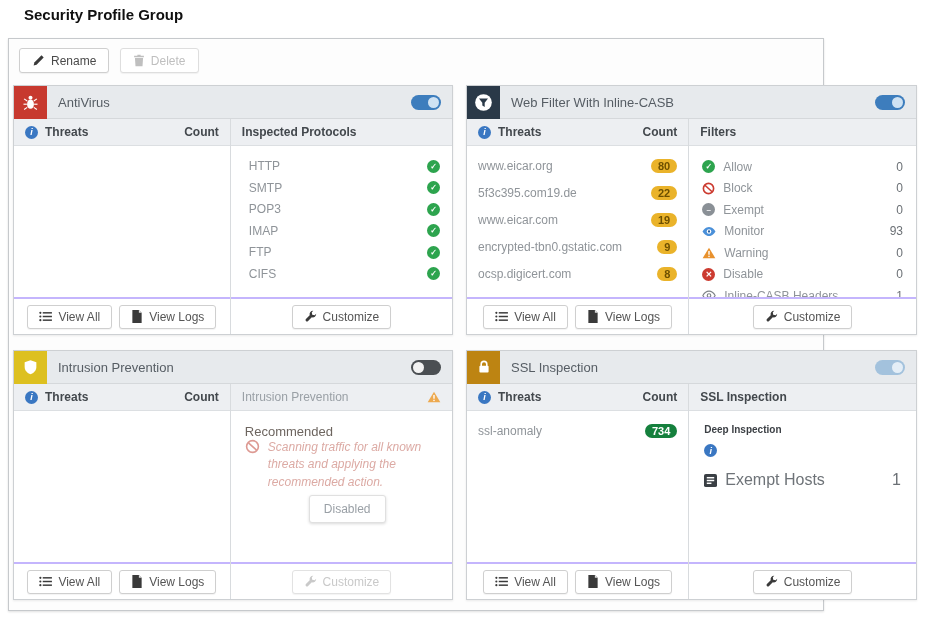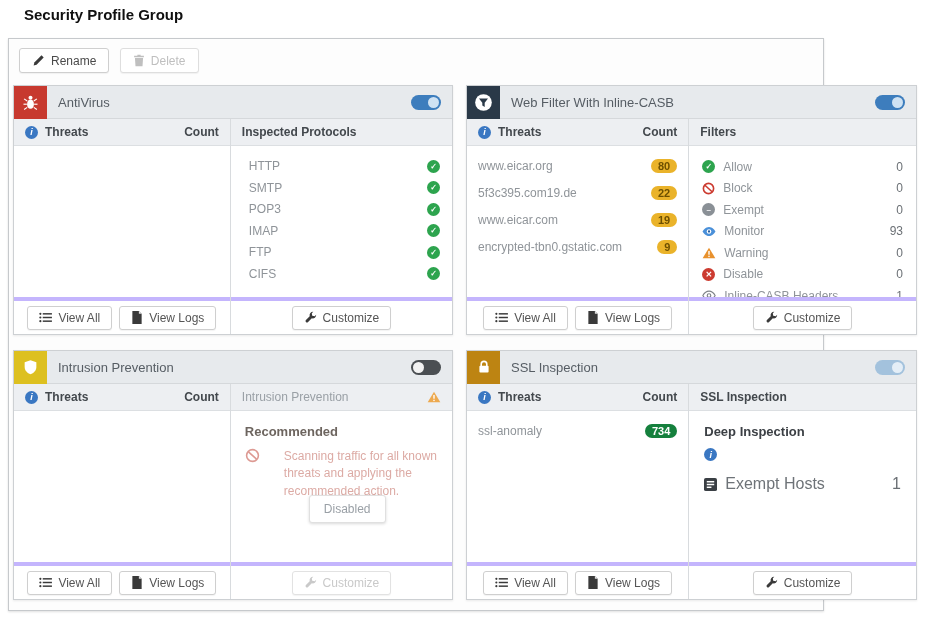--- a/index.html
+++ b/index.html
@@ -69,21 +69,21 @@
   .col-header {
     height: 27px; flex: 0 0 27px; background: #edeff2;
     border-bottom: 1px solid #dcdfe2;
     display: flex; align-items: center; gap: 7px; padding: 0 11px;
     font-size: 12px; font-weight: bold; color: #43484d;
   }
   .col-header .push { margin-left: auto; }
   .col-header.muted { color: #9aa0a6; font-weight: normal; }
   .col-body { flex: 1; background: #fff; position: relative; overflow: hidden; }
   .col-footer {
-    height: 37px; flex: 0 0 37px; border-top: 4px solid #c4b5fd;
+    height: 37px; flex: 0 0 37px; border-top: 2px solid #c4b5fd;
     display: flex; align-items: center; justify-content: center; gap: 7px;
     background: #fff;
   }
   .mini-btn {
     display: inline-flex; align-items: center; gap: 6px;
     height: 24px; padding: 0 11px;
     background: #fff; border: 1px solid #cfcfcf; border-radius: 3px;
     font-size: 12px; color: #555; cursor: pointer;
     box-shadow: 0 1px 1px rgba(0,0,0,.05);
     font-family: "Liberation Sans", sans-serif; white-space: nowrap;
@@ -119,31 +119,31 @@
   }
   .badge.warn { background: #eab32a; color: #6e5000; }
   .badge.info { background: #15803d; color: #fff; }
   .filter-list { padding: 10px 13px 0 13px; }
   .filter-row {
     display: flex; align-items: center; gap: 8px;
     height: 21.5px; font-size: 12px; color: #8f9499;
   }
   .filter-row .cnt { margin-left: auto; color: #6b7075; }
   .ips-body { padding: 13px 14px; position: relative; }
-  .rec-title { font-size: 13px; font-weight: bold; color: #6d655f; margin-bottom: 9px; }
-  .rec-para { display: flex; gap: 24px; width: 205px; }
+  .rec-title { font-size: 13px; font-weight: normal; color: #6d655f; }
+  .rec-para { display: flex; gap: 8px; width: 205px; font-style: italic; }
   .rec-para .txt { font-size: 12px; line-height: 1.45; color: #dcaaa4; }
   .tooltip {
     position: absolute; left: 78px; top: 84px;
     background: #fff; border: 1px solid #e0e0e0; border-radius: 3px;
     padding: 6px 14px; font-size: 12px; color: #9aa0a6;
     box-shadow: 0 1px 3px rgba(0,0,0,.15);
   }
   .ssl-body { padding: 13px 15px; }
-  .di-title { font-size: 13px; font-weight: bold; color: #3c4045; margin-bottom: 9px; }
+  .di-title { font-size: 10px; font-weight: bold; color: #3c4045; margin-bottom: 9px; }
   .di-para { display: flex; gap: 8px; width: 208px; margin-bottom: 12px; }
   .di-para .txt { font-size: 12px; line-height: 1.4; color: #8f9499; }
   .exempt-row {
     display: flex; align-items: center; gap: 8px;
     height: 22px; font-size: 16px; color: #6e7378;
   }
   .exempt-row .cnt { margin-left: auto; color: #6b7075; }
   svg { display: block; }
 </style>
 </head>
@@ -302,20 +302,24 @@
                 <span class="badge warn">22</span>
               </div>
             <div class="threat-row">
                 <span>www.eicar.com</span>
                 <span class="badge warn">19</span>
               </div>
             <div class="threat-row">
                 <span>encrypted-tbn0.gstatic.com</span>
                 <span class="badge warn">9</span>
               </div>
+            <div class="threat-row">
+                <span>ocsp.digicert.com</span>
+                <span class="badge warn">8</span>
+              </div>
           </div>
           <div class="col-footer">
             <button class="mini-btn">
               <span>
                   <svg width="13" height="11" viewBox="0 0 14 12" fill="#3a3a3a">
                     <circle cx="1.4" cy="2" r="1.2"></circle>
                     <rect x="4" y="1.2" width="10" height="1.6"></rect>
                     <circle cx="1.4" cy="6" r="1.2"></circle>
                     <rect x="4" y="5.2" width="10" height="1.6"></rect>
                     <circle cx="1.4" cy="10" r="1.2"></circle>

